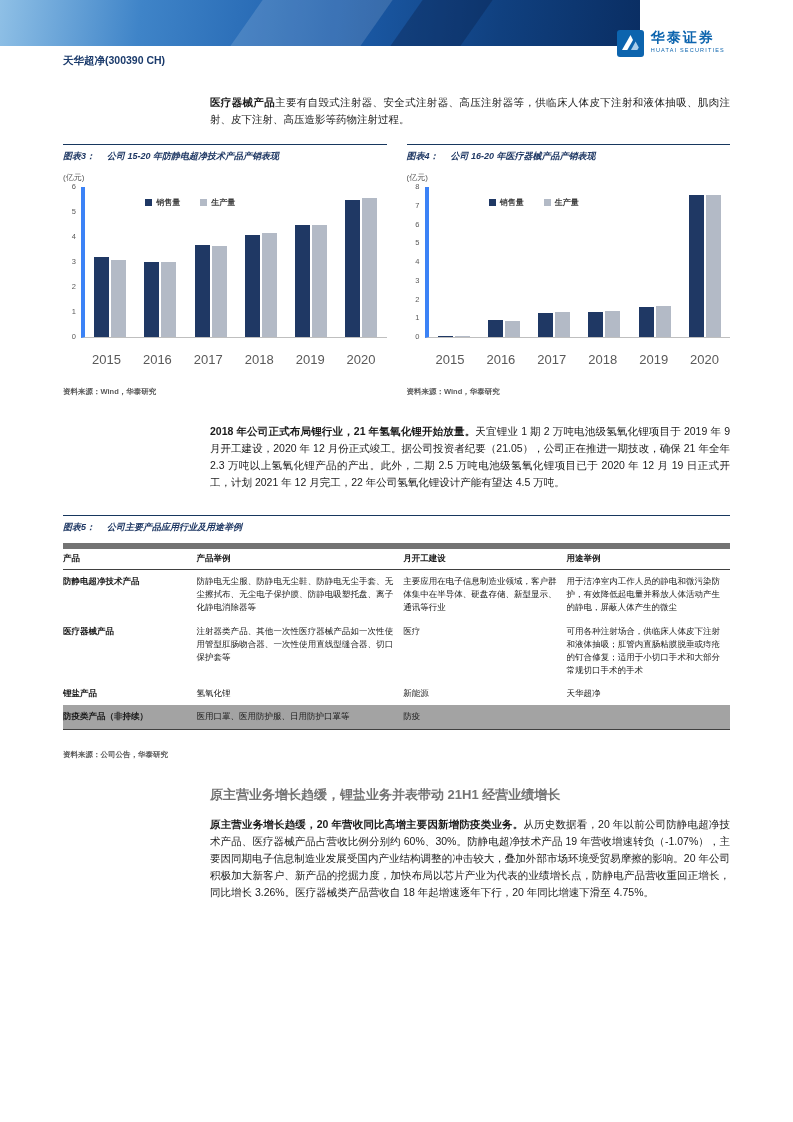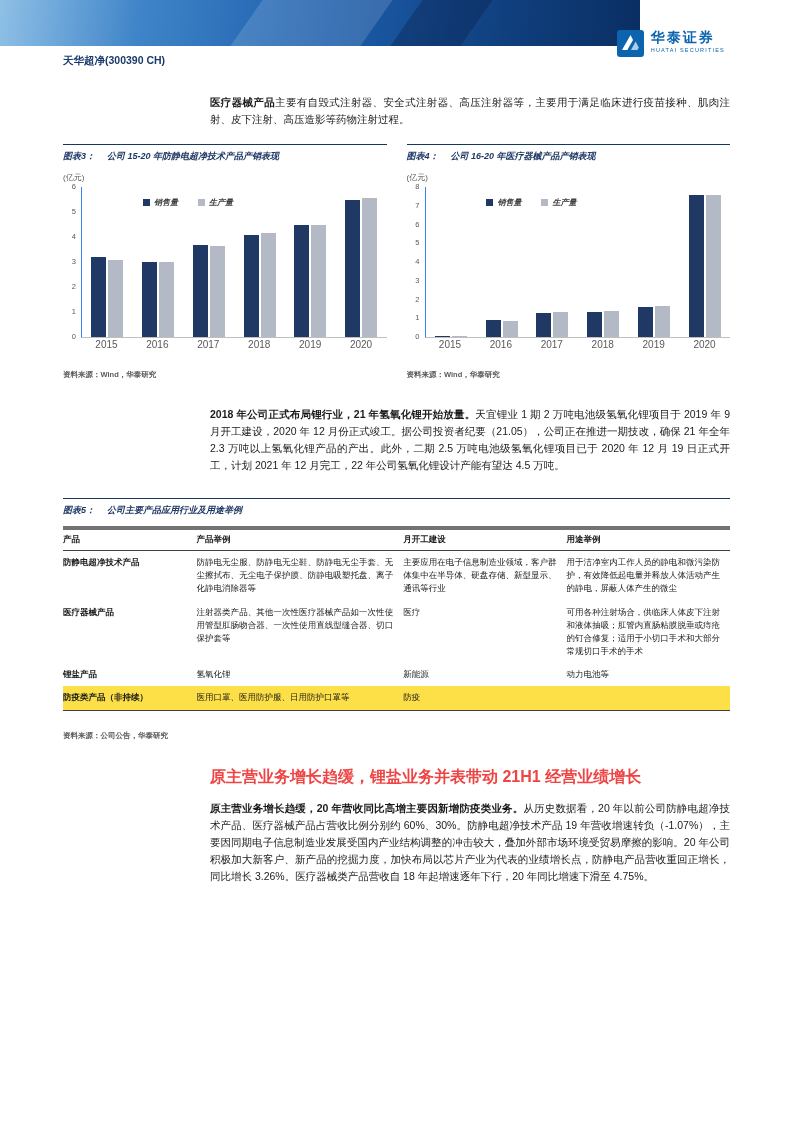--- a/index.html
+++ b/index.html
@@ -17,53 +17,53 @@
   .stock{position:absolute;left:63px;top:54px;font-size:10.5px;font-weight:bold;color:#1a3a6b;}
   .logo{position:absolute;right:68px;top:30px;display:flex;gap:7px;}
   .logo-text{line-height:1.1;}
   .logo-cn{font-size:14px;font-weight:bold;color:#0c64ae;letter-spacing:2px;}
   .logo-en{font-size:5.5px;color:#0c64ae;letter-spacing:1.2px;margin-top:2px;}
 
   
   .content{padding:6px 63px 0 63px;}
   .para{margin:0 0 14px 147px;font-size:10.5px;line-height:1.62;text-align:justify;}
   .para b{font-weight:bold;}
-  .section-heading{margin:26px 0 12px 147px;font-size:16px;font-weight:bold;color:#ef4444;}
+  .section-heading{margin:26px 0 12px 147px;font-size:13px;font-weight:bold;color:#737373;}
 
   
   .figures-row{display:flex;gap:20px;margin:16px 0 26px 0;}
   .figure{flex:1;min-width:0;}
   .fig-rule{border-top:1.5px solid #17375e;}
   .fig-caption{font-size:9px;font-weight:bold;color:#1f3864;padding:5px 0 9px 0;font-style:italic;}
   .fig-label{margin-right:12px;}
   .fig-source{font-size:7.5px;font-weight:bold;color:#595959;margin-top:20px;}
   .fig-note{font-size:7.5px;color:#7591b4;line-height:1.5;margin-top:8px;text-align:justify;}
 
   
   .chart-unit{font-size:8px;color:#595959;margin:0 0 4px 0;}
   .chart-body{display:flex;}
   .yaxis{position:relative;width:18px;height:150px;flex:none;}
   .ytick{position:absolute;right:5px;font-size:7.5px;color:#595959;}
-  .plot{position:relative;flex:1;height:150px;border-left:1px solid #3b82f6;border-bottom:1px solid #bfbfbf;font-style:italic;}
+  .plot{position:relative;flex:1;height:150px;border-left:4px solid #3b82f6;border-bottom:1px solid #bfbfbf;}
   .legend{position:absolute;top:10px;left:20%;display:flex;gap:20px;z-index:2;}
   .legend-item{display:flex;align-items:center;gap:4px;font-size:8px;color:#404040;font-weight:bold;}
   .swatch{width:7px;height:7px;display:inline-block;}
   .groups{position:absolute;left:0;right:0;top:0;bottom:0;display:flex;align-items:flex-end;}
   .group{flex:1;display:flex;justify-content:center;align-items:flex-end;gap:2px;}
   .bar{width:15px;}
   .xlabels{display:flex;margin-left:18px;}
-  .xlabel{flex:1;text-align:center;font-size:10px;color:#595959;padding-top:1px;}
+  .xlabel{flex:1;text-align:center;font-size:13px;color:#595959;padding-top:1px;margin-top:13px;}
 
   
   .tablefig{margin:24px 0 0 0;}
-  table{width:100%;border-collapse:collapse;border-top:4px solid #737373;border-bottom:1px solid #404040;}
+  table{width:100%;border-collapse:collapse;border-top:6px solid #737373;border-bottom:1px solid #404040;}
   thead th{text-align:left;font-weight:bold;font-size:8.5px;padding:4px 10px 4px 0;border-bottom:1px solid #404040;vertical-align:top;}
   tbody td{font-size:8.5px;vertical-align:top;padding:5px 10px 5px 0;line-height:1.55;text-align:justify;}
   tbody td:first-child{font-weight:bold;}
-  tbody tr:last-child{background:#fde047;}
+  tbody tr:last-child{background:#a3a3a3;}
   th:nth-child(1),td:nth-child(1){width:20%;}
   th:nth-child(2),td:nth-child(2){width:31%;}
   th:nth-child(3),td:nth-child(3){width:24.5%;}
   th:nth-child(4),td:nth-child(4){width:24.5%;}
 </style>
 </head>
 <body>
 
 <div class="page">
 
@@ -80,21 +80,21 @@
       <span class="logo-text">
         <span class="logo-cn" style="display:block">华泰证券</span>
         <span class="logo-en" style="display:block">HUATAI SECURITIES</span>
       </span>
     </div>
     <div class="stock">天华超净(300390 CH)</div>
   </header>
 
   <main class="content">
 
-    <p class="para"><b>医疗器械产品</b><span>主要有自毁式注射器、安全式注射器、高压注射器等，主要用于满足临床进行疫苗接种、肌肉注射、皮下注射、高压造影等药物注射过程。</span></p>
+    <p class="para"><b>医疗器械产品</b><span>主要有自毁式注射器、安全式注射器、高压注射器等，供临床人体皮下注射和液体抽吸、肌肉注射、皮下注射、高压造影等药物注射过程。</span></p>
 
 
     <div class="figures-row">
 
       <section class="figure">
         <div class="fig-rule"></div>
         <div class="fig-caption">
           <span class="fig-label">图表3：</span><span>公司 15-20 年防静电超净技术产品产销表现</span>
         </div>
         <div class="chart">
@@ -258,21 +258,21 @@
             <tr>
               <td>医疗器械产品</td>
               <td>注射器类产品、其他一次性医疗器械产品如一次性使用管型肛肠吻合器、一次性使用直线型缝合器、切口保护套等</td>
               <td>医疗</td>
               <td>可用各种注射场合，供临床人体皮下注射和液体抽吸；肛管内直肠粘膜脱垂或痔疮的钉合修复；适用于小切口手术和大部分常规切口手术的手术</td>
             </tr>
             <tr>
               <td>锂盐产品</td>
               <td>氢氧化锂</td>
               <td>新能源</td>
-              <td>动力电池等</td>
+              <td>天华超净</td>
             </tr>
             <tr>
               <td>防疫类产品（非持续）</td>
               <td>医用口罩、医用防护服、日用防护口罩等</td>
               <td>防疫</td>
               <td></td>
             </tr>
           </tbody>
       </table>
       <div class="fig-source">资料来源：公司公告，华泰研究</div>

